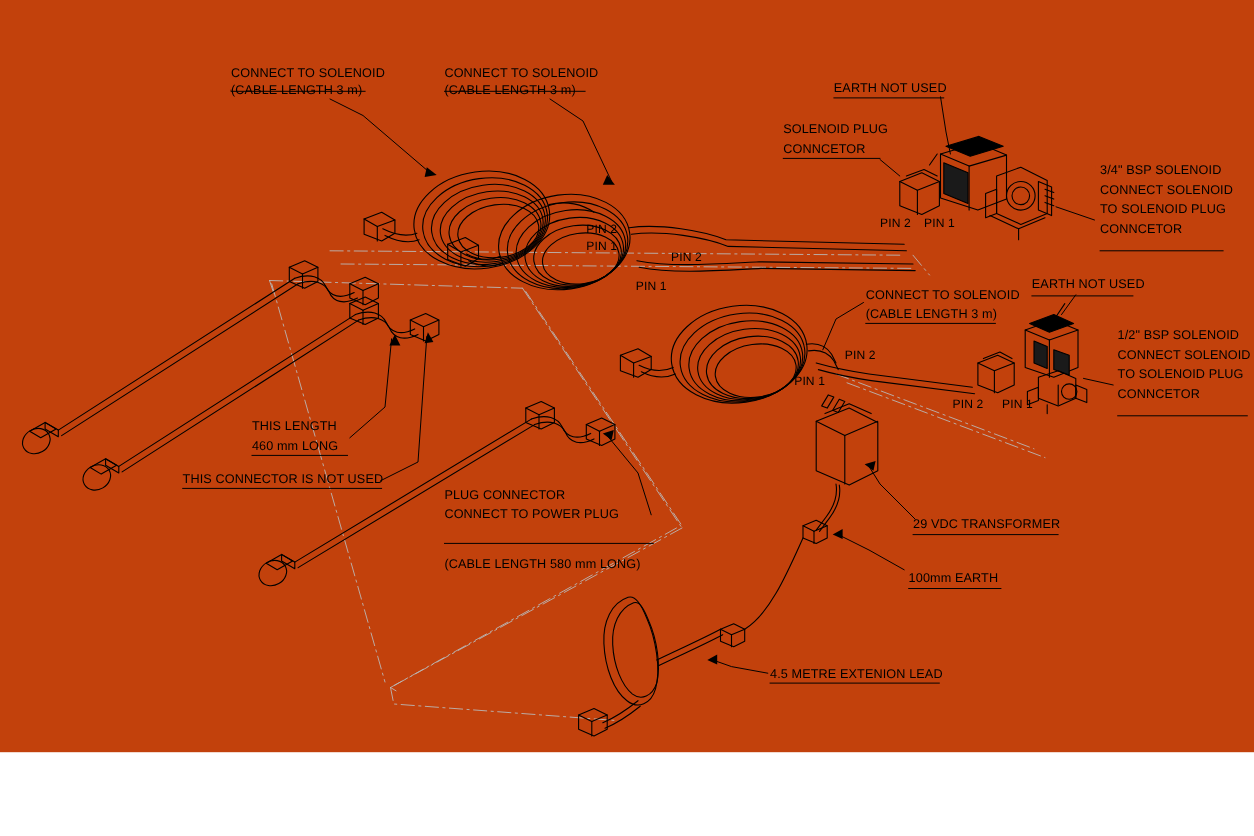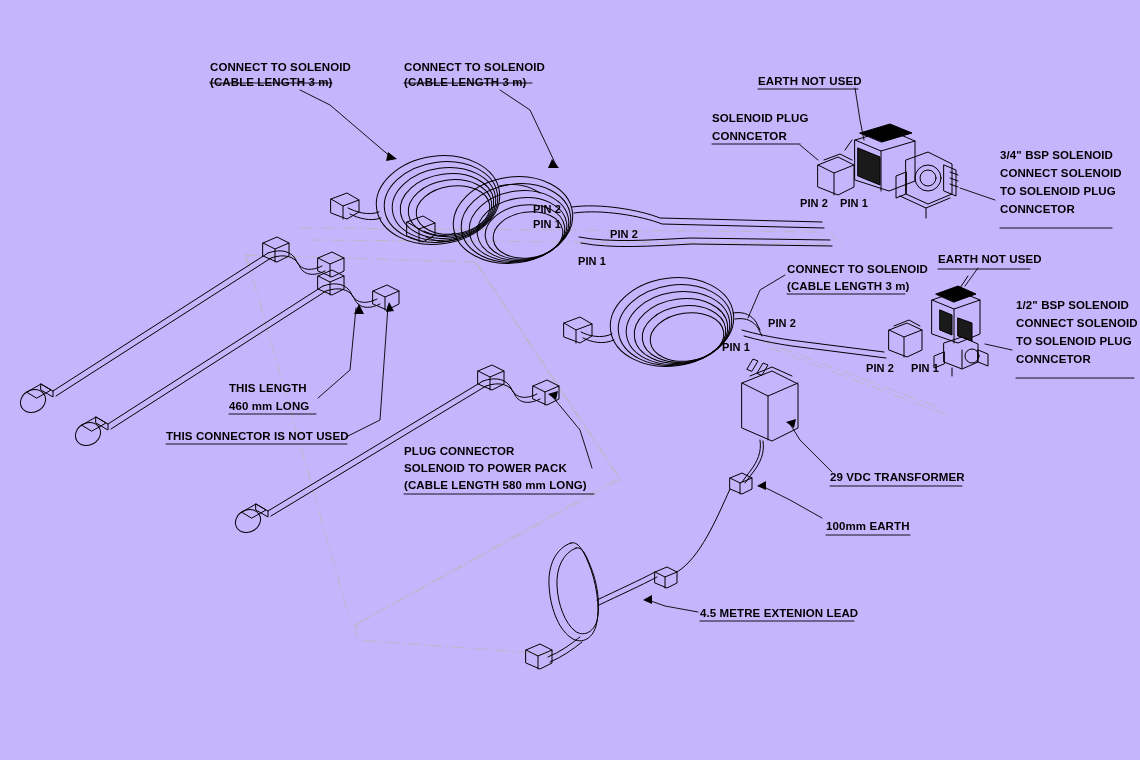--- a/index.html
+++ b/index.html
@@ -3,25 +3,24 @@
 <meta charset="utf-8">
 <style>
   html, body {
     margin: 0;
     padding: 0;
     background: #ffffff;
   }
   #canvas {
     position: relative;
     width: 1140px;
-    height: 760px;
-    background: #c4b5fd;
+    height: 684px;
+    background: #c2410c;
     font-family: "Liberation Sans", sans-serif;
     overflow: hidden;
-    font-weight: bold;
   }
   svg.art {
     position: absolute;
     left: 0;
     top: 0;
     width: 1140px;
     height: 760px;
     pointer-events: none;
   }
   .lbl {
@@ -342,22 +341,22 @@
   <div class="lbl" style="left:1016px; top:316px;">CONNECT SOLENOID</div>
   <div class="lbl" style="left:1016px; top:334px;">TO SOLENOID PLUG</div>
   <div class="lbl" style="left:1016px; top:352px;">CONNCETOR</div>
 
   <div class="lbl" style="left:229px; top:381px;">THIS LENGTH</div>
   <div class="lbl" style="left:229px; top:399px;">460 mm LONG</div>
 
   <div class="lbl" style="left:166px; top:429px;">THIS CONNECTOR IS NOT USED</div>
 
   <div class="lbl" style="left:404px; top:444px;">PLUG CONNECTOR</div>
-  <div class="lbl" style="left:404px; top:461px;">SOLENOID TO POWER PACK</div>
-  <div class="lbl" style="left:404px; top:478px;">(CABLE LENGTH 580 mm LONG)</div>
+  <div class="lbl" style="left:404px; top:461px;">CONNECT TO POWER PLUG</div>
+  <div class="lbl" style="left:404px; top:506px;">(CABLE LENGTH 580 mm LONG)</div>
 
   <div class="lbl" style="left:830px; top:470px;">29 VDC TRANSFORMER</div>
 
   <div class="lbl" style="left:826px; top:519px;">100mm EARTH</div>
 
   <div class="lbl" style="left:700px; top:606px;">4.5 METRE EXTENION LEAD</div>
 
   <div class="lbl pin" style="left:533px; top:217px;">PIN 1</div>
   <div class="lbl pin" style="left:533px; top:202px;">PIN 2</div>
 

